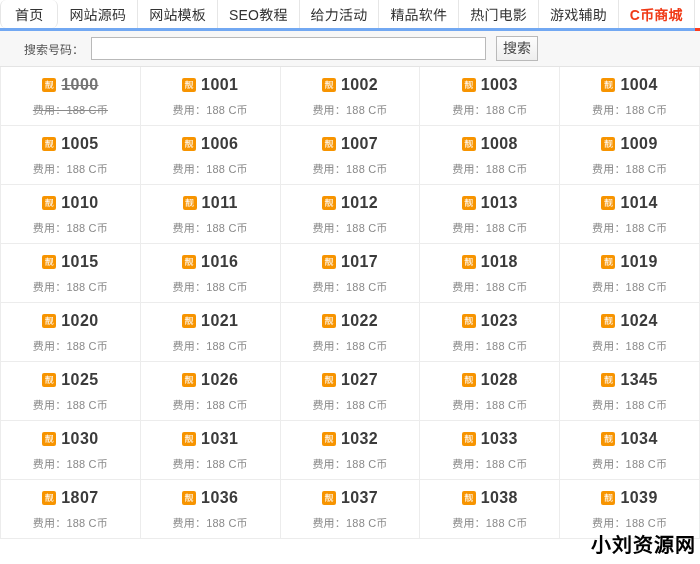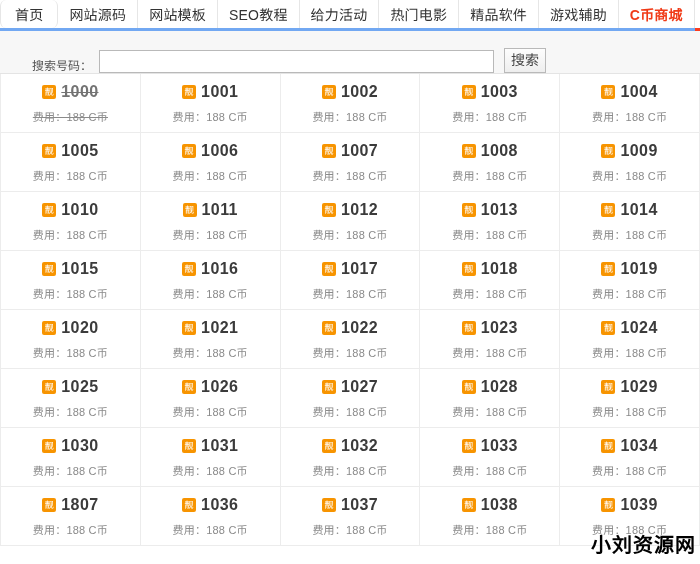--- a/index.html
+++ b/index.html
@@ -61,26 +61,26 @@
     flex: 0 0 auto;
   }
   .nav-underline .red {
     background: #fb3b1e;
     height: 3px;
     flex: 1 1 auto;
   }
 
   
   .searchbar {
-    height: 43px;
+    height: 36px;
     background: #f7f7f7;
     border-bottom: 1px solid #e4e4e4;
     display: flex;
-    align-items: flex-end;
-    padding-left: 32px;
+    align-items: center;
+    padding-left: 24px;
     box-sizing: border-box;
   }
   .search-label {
     font-size: 12px;
     color: #555;
     margin-right: 7px;
     white-space: nowrap;
   }
   .search-input {
     width: 395px;
@@ -194,24 +194,24 @@
     <div class="nav-item">
       <span>网站模板</span>
     </div>
     <div class="nav-item">
       <span>SEO教程</span>
     </div>
     <div class="nav-item">
       <span>给力活动</span>
     </div>
     <div class="nav-item">
+      <span>精品软件</span>
+    </div>
+    <div class="nav-item">
       <span>热门电影</span>
-    </div>
-    <div class="nav-item">
-      <span>精品软件</span>
     </div>
     <div class="nav-item">
       <span>游戏辅助</span>
     </div>
     <div class="nav-item accent">
       <span>C币商城</span>
     </div>
     <div class="nav-item accent active"></div>
   </div>
 <div class="nav-underline">
@@ -425,21 +425,21 @@
     <div class="cell">
       <div class="cell-top">
         <span class="badge">靓</span>
         <span class="number">1028</span>
       </div>
       <div class="price">费用：188 C币</div>
     </div>
     <div class="cell">
       <div class="cell-top">
         <span class="badge">靓</span>
-        <span class="number">1029</span>
+        <span class="number">1345</span>
       </div>
       <div class="price">费用：188 C币</div>
     </div>
     <div class="cell">
       <div class="cell-top">
         <span class="badge">靓</span>
         <span class="number">1030</span>
       </div>
       <div class="price">费用：188 C币</div>
     </div>

